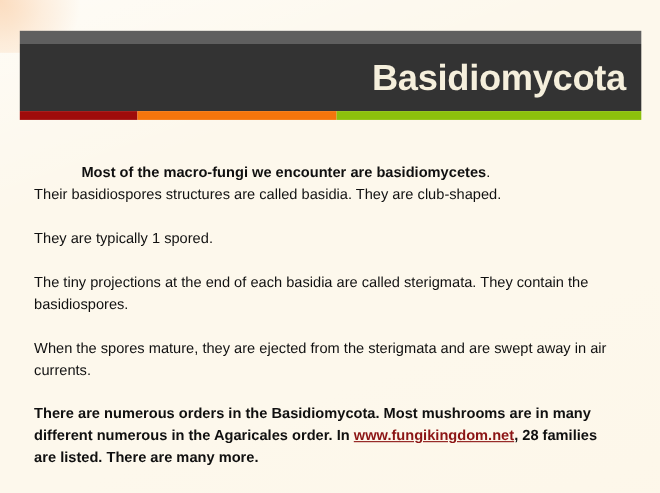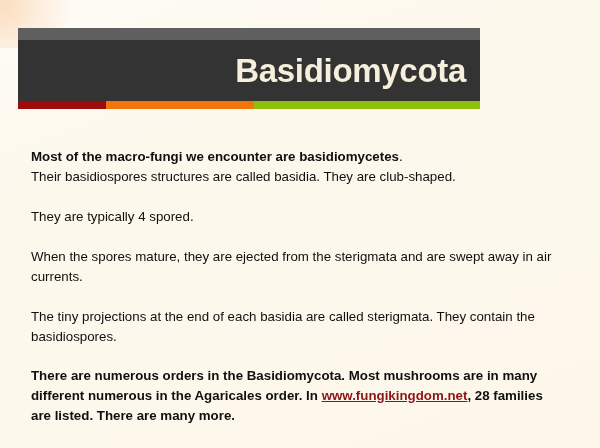--- a/index.html
+++ b/index.html
@@ -28,21 +28,21 @@
     inset: 0;
     background: linear-gradient(160deg, rgba(255,255,255,0.55) 0%, rgba(255,255,255,0.0) 30%, rgba(255,250,236,0.0) 70%, rgba(253,246,232,0.6) 100%);
     pointer-events: none;
   }
 
   
   #header {
     position: absolute;
     left: 18px;
     top: 28px;
-    width: 462px;
+    width: 565px;
     height: 81px;
   }
   #header-top-strip {
     height: 12px;
     background: #5f5f5f;
   }
   #header-bar {
     height: 61px;
     background: #333333;
     display: flex;
@@ -74,21 +74,21 @@
     position: absolute;
     left: 31px;
     top: 147px;
     width: 530px;
     color: #101010;
     font-size: 13.3px;
     line-height: 20px;
   }
   .para { margin: 0 0 20px 0; }
   .para:last-child { margin-bottom: 0; }
-  .bold-line { font-weight: bold; }
+  .bold-line { font-weight: bold; margin-left: 43px; }
   #closing-para {
     font-weight: bold;
     margin: 0;
     position: absolute;
     left: 31px;
     top: 366px;
     width: 530px;
     font-size: 13.3px;
     line-height: 20px;
     color: #101010;
@@ -117,23 +117,23 @@
   </div>
 </div>
 
 <div id="body-copy">
 
   <p class="para">
     <span class="bold-line">Most of the macro-fungi we encounter are basidiomycetes</span><span>.</span><br>
     <span>Their basidiospores structures are called basidia. They are club-shaped.</span>
   </p>
 
-  <p class="para">They are typically 4 spored.</p>
+  <p class="para">They are typically 1 spored.</p>
+
+  <p class="para">The tiny projections at the end of each basidia are called sterigmata. They contain the basidiospores.</p>
 
   <p class="para">When the spores mature, they are ejected from the sterigmata and are swept away in air currents.</p>
-
-  <p class="para">The tiny projections at the end of each basidia are called sterigmata. They contain the basidiospores.</p>
 
 </div>
 
 <p id="closing-para">
   <span>There are numerous orders in the Basidiomycota.  Most mushrooms are in many different numerous in the Agaricales order. In </span><a href="#" id="fungikingdom-link">www.fungikingdom.net</a><span>, 28 families are listed. There are many more.</span>
 </p>
 
 </body></html>

